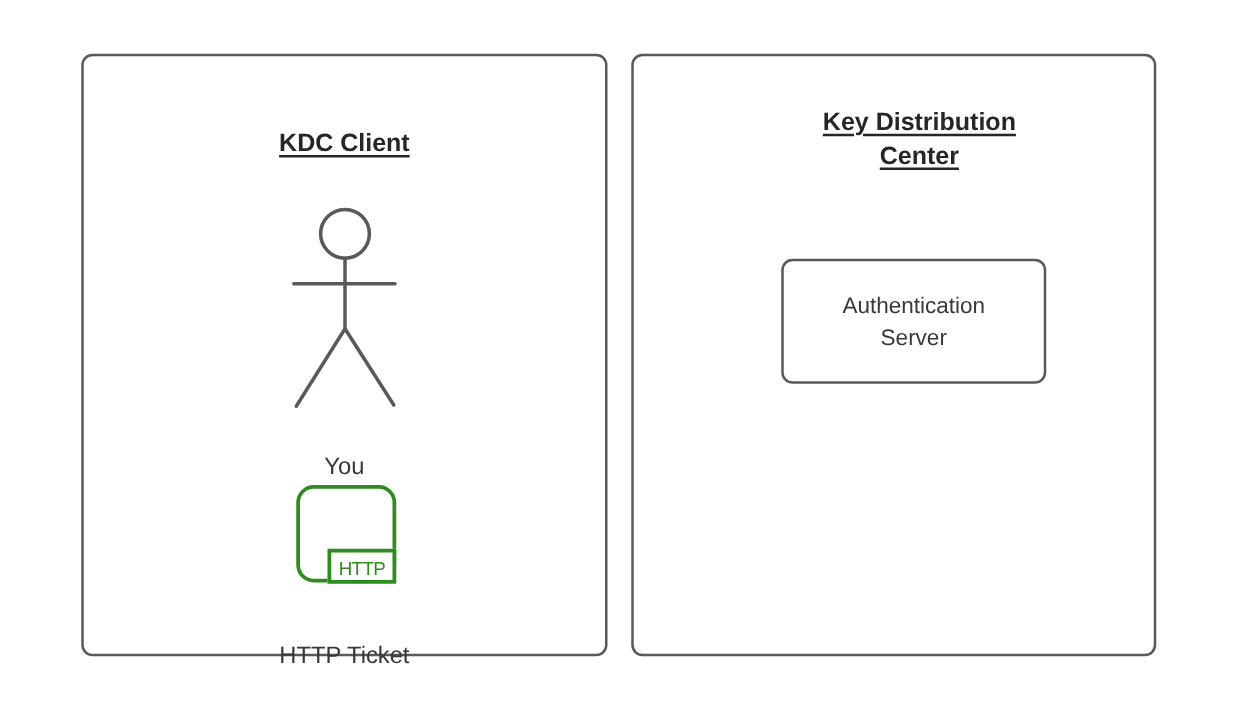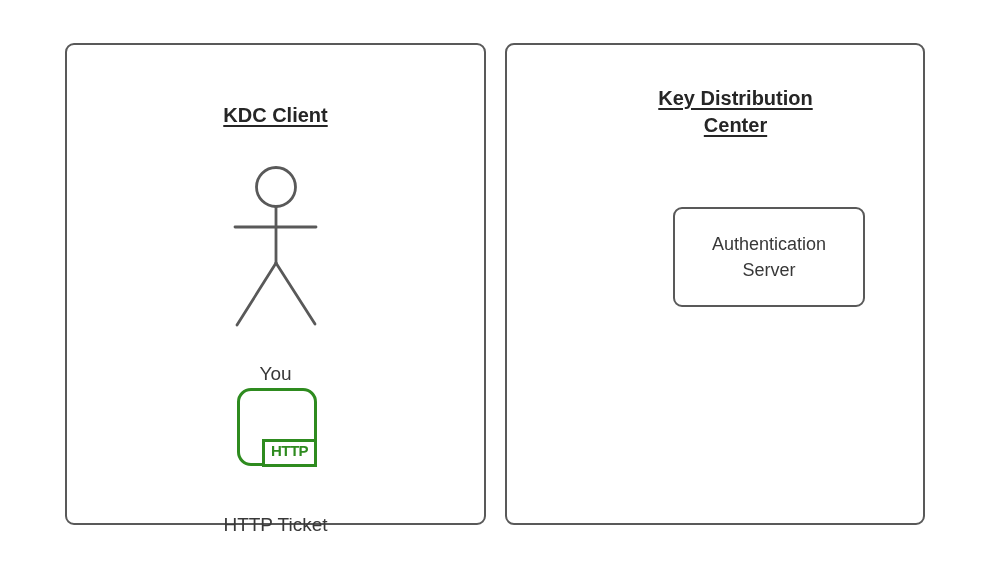--- a/index.html
+++ b/index.html
@@ -77,35 +77,34 @@
     border: 3.5px solid var(--color-service_green);
     border-radius: 14px;
     background: var(--color-background);
   }
   .http-badge {
     position: absolute;
     right: -3px; bottom: -4px;
     width: 55px; height: 28px;
     border: 3px solid var(--color-service_green);
     background: var(--color-background);
-    display: flex; align-items: flex-start; justify-content: center;
+    display: flex; align-items: flex-end; justify-content: center;
     font-size: 15px;
-    font-weight: bold;
+    font-weight: normal;
     letter-spacing: -0.5px;
     color: var(--color-service_green);
   }
   .server-box {
     position: absolute;
-    width: 192px; height: 100px;
+    width: 212px; height: 100px;
     border: 2.5px solid var(--color-stroke);
     border-radius: 9px;
     background: var(--color-background);
     display: flex; align-items: center; justify-content: center;
     text-align: center;
-    margin-left: 48px;
   }
   .server-box .server-label {
     font-size: 18px;
     line-height: 26px;
     color: var(--color-label_text);
     max-width: 160px;
   }
   .server-box-auth { left: 118px; top: 162px; }
   .server-box-tgs  { left: 120px; top: 344px; height: 99px; }
 </style>

